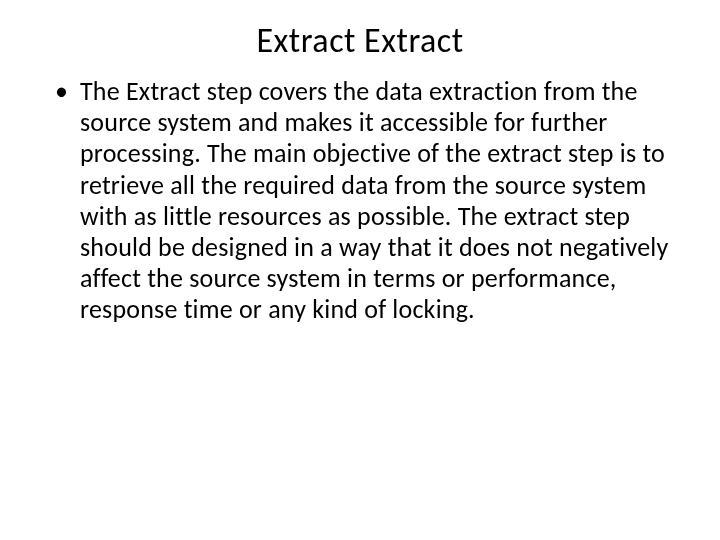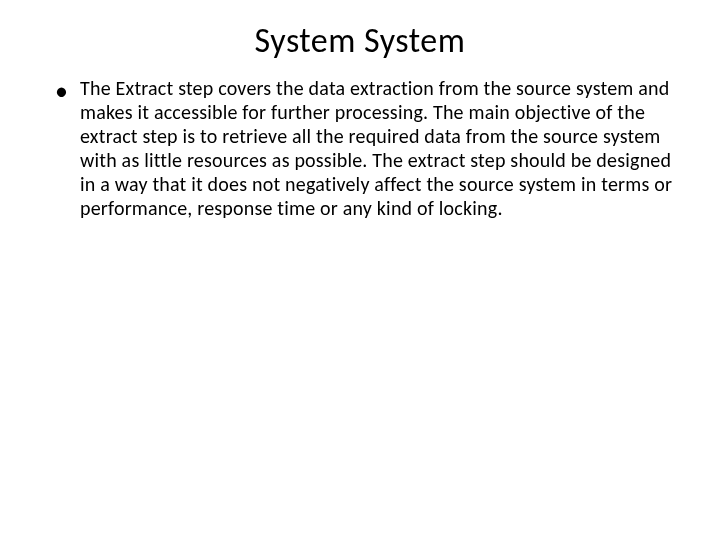--- a/index.html
+++ b/index.html
@@ -22,32 +22,32 @@
       margin-bottom: 15px;
       letter-spacing: 0.5px;
     }
     .bullet-list {
       list-style: none;
       padding-left: 20px;
     }
     .bullet-item {
       position: relative;
       padding-left: 25px;
-      font-size: 20px;
+      font-size: 26px;
       line-height: 1.2;
       letter-spacing: 0.2px;
     }
     .bullet-item::before {
       content: "•";
       position: absolute;
       left: 0;
       top: 0;
       font-size: 26px;
     }
   </style>
 </head>
 <body>
 
-<h1 class="slide-title">System System</h1>
+<h1 class="slide-title">Extract Extract</h1>
 
 <ul class="bullet-list">
   <li class="bullet-item">The Extract step covers the data extraction from the source system and makes it accessible for further processing. The main objective of the extract step is to retrieve all the required data from the source system with as little resources as possible. The extract step should be designed in a way that it does not negatively affect the source system in terms or performance, response time or any kind of locking.</li>
 </ul>
 
 </body></html>

